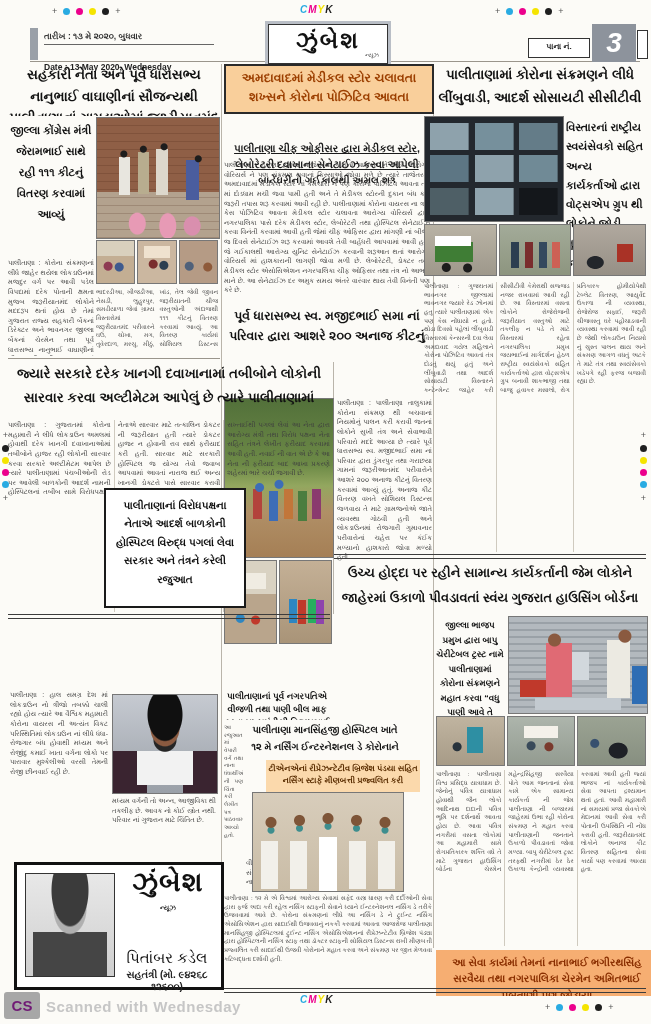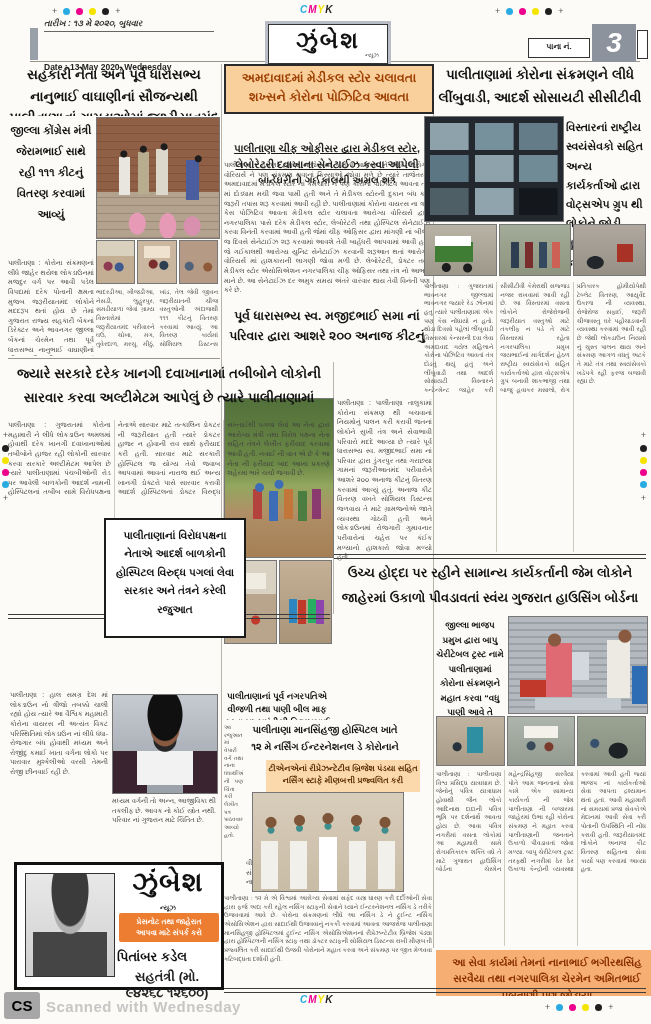--- a/index.html
+++ b/index.html
@@ -160,24 +160,24 @@
     radial-gradient(ellipse at 50% 16%,#3b3b3b 0 18px,transparent 19px),
     radial-gradient(ellipse at 50% 34%,#b0b0b0 0 16px,transparent 17px),
     linear-gradient(#454545,#454545),linear-gradient(180deg,#e8e8e8,#cfcfcf);
     background-position:0 0,0 0,50% 100%,0 0;background-size:auto,auto,74px 44px,auto;}
   
   .ad-box{border:3px solid #111;background:#fff;}
   .ad-mast{font-size:27px;font-weight:bold;color:#101010;letter-spacing:1px;line-height:1;}
   .ad-mast-sub{font-size:7px;font-weight:bold;color:#333;}
   .ad-contact{background:#ed7d31;color:#fff;font-size:7.5px;font-weight:bold;text-align:center;
               line-height:1.5;padding:3px 2px;border-radius:2px;}
-  .ad-name{font-size:13px;font-weight:bold;color:#111;}
-  .ad-role{font-size:13px;font-weight:bold;color:#222;text-align:center;}
-  
-  .cs-box{background:#a7a7a7;color:#000000;font-weight:bold;font-size:15px;display:flex;
+  .ad-name{font-size:15px;font-weight:normal;color:#111;text-align:center;}
+  .ad-role{font-size:10px;font-weight:bold;color:#222;text-align:center;}
+  
+  .cs-box{background:#a7a7a7;color:#701a75;font-weight:bold;font-size:15px;display:flex;
           align-items:center;justify-content:center;border-radius:3px;}
   .scanner-text{font-size:15px;font-weight:bold;color:#c6c6c6;letter-spacing:.5px;}
   .vmarks{display:flex;flex-direction:column;align-items:center;gap:5px;font-size:9px;color:#555;}
 </style>
 </head>
 <body>
 
 <div id="page">
 
   <div class="abs regdots" style="left:52px;top:6px;">
@@ -194,21 +194,21 @@
   <div class="abs regdots" style="left:495px;top:6px;">
     <span>+</span>
     <span class="dot d-c"></span>
     <span class="dot d-m"></span>
     <span class="dot d-y"></span>
     <span class="dot d-k"></span>
     <span>+</span>
   </div>
 
   <div class="abs graybar" style="left:30px;top:28px;width:8px;height:32px;"></div>
-  <div class="abs date-gu" style="left:44px;top:18px;font-style:italic;">તારીખ : ૧૩ મે ૨૦૨૦, બુધવાર</div>
+  <div class="abs date-gu" style="left:44px;top:31px;">તારીખ : ૧૩ મે ૨૦૨૦, બુધવાર</div>
   <div class="abs date-en" style="left:44px;top:46px;">Date : 13 May 2020, Wednesday</div>
   <div class="hrule" style="left:30px;top:61px;width:610px;"></div>
   <div class="abs masthead-box" style="left:268px;top:24px;width:118px;height:38px;">
     <span class="masthead-big">ઝુંબેશ</span>
     <span class="masthead-sub">ન્યૂઝ</span>
   </div>
   <div class="abs pagelabel" style="left:528px;top:38px;width:60px;height:15px;">પાના નં.</div>
   <div class="abs pagenum" style="left:592px;top:24px;width:44px;height:38px;">3</div>
   <div class="abs pageedge" style="left:637px;top:30px;width:9px;height:27px;"></div>
 
@@ -245,21 +245,21 @@
   <div class="abs headline txt" style="left:566px;top:118px;width:80px;height:152px;font-size:11px;line-height:1.75;text-align:left;">વિસ્તારનાં રાષ્ટ્રીય સ્વયંસેવકો સહિત અન્ય કાર્યકર્તાઓ દ્વારા વોટ્સએપ ગ્રુપ થી લોકોને જોડી મુશ્કેલીઓ દુર કરવાની પ્રયાસ</div>
   <div class="pstrip" style="left:424px;top:224px;width:222px;height:52px;">
     <div class="cell ph-van"></div>
     <div class="cell ph-crowd"></div>
     <div class="cell ph-road"></div>
   </div>
   <div class="abs body-xs cols3" style="left:424px;top:282px;width:222px;height:270px;">પાલીતાણા : ગુજરાતમાં ભાવનગર જીલ્લામાં ભાવનગર જ્યારે રેડ ઝોનમાં હતુ ત્યારે પાલીતાણામાં એક પણ કેસ નોંધાયો ન હતો. થોડા દિવસો પહેલાં લીંબુવાડી વિસ્તારમાં કેન્સરની દવા લેવા અમદાવાદ ગયેલ મહિલાને કોરોના પોઝિટિવ આવતાં તંત્ર દોડતું થયું હતું અને લીંબુવાડી તથા આદર્શ સોસાયટી વિસ્તારને કન્ટેન્મેન્ટ જાહેર કરી સીસીટીવી કેમેરાથી સજ્જડ નજર રાખવામાં આવી રહી છે. આ વિસ્તારમાં વસતા લોકોને રોજેરોજની જરૂરીયાત વસ્તુઓ માટે તકલીફ ન પડે તે માટે વિસ્તારમાં રહેતા નગરપાલિકા પ્રમુખ જયભાઈનાં માર્ગદર્શન હેઠળ રાષ્ટ્રીય સ્વયંસેવકો સહિત કાર્યકર્તાઓ દ્વારા વોટ્સએપ ગ્રુપ બનાવી શાકભાજી તથા બાજુ હવાકર મસાલો, રોગ પ્રતિકારક હોમીયોપેથી ટેબ્લેટ વિતરણ, આયુર્વેદ ઉકાળા ની વ્યવસ્થા, રોજેરોજ સફાઈ, જરૂરી ચીજવસ્તુ ઘરે પહોંચાડવાની વ્યવસ્થા કરવામાં આવી રહી છે જેથી લોકડાઉન નિયમો નું ચુસ્ત પાલન થાય અને સંક્રમણ આગળ વધતું અટકે તે માટે તંત્ર તથા સ્વયંસેવકો ખડેપગે રહી ફરજ બજાવી રહ્યા છે.</div>
 
   <div class="abs headline txt" style="left:8px;top:362px;width:322px;height:52px;font-size:13.5px;line-height:1.8;">જ્યારે સરકારે દરેક ખાનગી દવાખાનામાં તબીબોને લોકોની સારવાર કરવા અલ્ટીમેટમ આપેલું છે ત્યારે પાલીતાણામાં ઉલ્ટી ગંગા</div>
   <div class="abs body-sm cols3" style="left:8px;top:420px;width:322px;height:192px;">પાલીતાણા : ગુજરાતમાં કોરોના મહામારી ને લીધે લોકડાઉન અમલમાં હોવાથી દરેક ખાનગી દવાખાનાઓમાં તબીબોને હાજર રહી લોકોની સારવાર કરવા સરકારે અલ્ટીમેટમ આપેલ છે ત્યારે પાલીતાણામાં પંચબીઓની રોડ પર આવેલી બાળકોની આદર્શ નામની હોસ્પિટલનાં તબીબ સામે વિરોધપક્ષના નેતાએ સારવાર માટે તત્કાલિન ડોકટર ની જરૂરીયાત હતી ત્યારે ડોકટર હાજર ન હોવાની રાવ સાથે ફરીયાદ કરી હતી. સારવાર માટે સરકારી હોસ્પિટલ જ યોગ્ય તેવો જવાબ આપવામાં આવતાં નારાજ થઈ અન્ય ખાનગી ડોક્ટરો પાસે સારવાર કરાવી આદર્શ હોસ્પિટલનાં ડોક્ટર વિરુદ્ધ સખ્તાઈથી પગલાં લેવાં આ નેતા દ્વારા આરોગ્ય મંત્રી તથા વિરોધ પક્ષના નેતા સહિત તંત્રને લેખીત ફરીયાદ કરવામાં આવી હતી. નવાઈ ની વાત એ છે કે આ નેતા ની ફરીયાદ બાદ આખા પ્રકરણે શહેરમાં ભારે ચર્ચા જગાવી છે.</div>
-  <div class="abs inner-box" style="left:104px;top:518px;width:130px;height:104px;">પાલીતાણાનાં વિરોધપક્ષના નેતાએ આદર્શ બાળકોની હોસ્પિટલ વિરુદ્ધ પગલાં લેવા સરકાર અને તંત્રને કરેલી રજુઆત</div>
+  <div class="abs inner-box" style="left:104px;top:488px;width:130px;height:104px;">પાલીતાણાનાં વિરોધપક્ષના નેતાએ આદર્શ બાળકોની હોસ્પિટલ વિરુદ્ધ પગલાં લેવા સરકાર અને તંત્રને કરેલી રજુઆત</div>
   <div class="dline" style="left:8px;top:614px;width:322px;"></div>
 
   <div class="abs body-sm" style="left:10px;top:690px;width:98px;height:166px;">પાલીતાણા : હાલ સમગ્ર દેશ માં લોકડાઉન નો ત્રીજો તબક્કો ચાલી રહ્યો હોય ત્યારે આ વૈશ્વિક મહામારી કોરોના વાયરસ ની અત્યંત વિકટ પરિસ્થિતિમાં લોકડાઉન નાં લીધે ધંધા-રોજગાર બંધ હોવાથી મધ્યમ અને રોજીંદુ કમાઈ ખાતા વર્ગના લોકો પર પારાવાર મુશ્કેલીઓ વરસી તેમની રોજી છીનવાઈ રહી છે.</div>
   <div class="photo ph-portrait" style="left:112px;top:694px;width:104px;height:98px;"></div>
   <div class="abs body-sm" style="left:112px;top:796px;width:104px;height:60px;">મધ્યમ વર્ગની તો અન્ન, આજીવિકા થી તકલીફ છે. આવક નો કોઈ સ્ત્રોત નથી. પરિવાર નાં ગુજરાન માટે ચિંતિત છે.</div>
   <div class="abs headline txt" style="left:224px;top:690px;width:106px;height:30px;font-size:8.8px;line-height:1.5;">પાલીતાણાનાં પૂર્વ નગરપતિએ વીજળી તથા પાણી બીલ માફ કરવા મુખ્યમંત્રીશ્રી વિજયભાઈ ને અનુરોધ</div>
   <div class="abs body-sm" style="left:246px;top:858px;width:84px;height:30px;">વીજળી માફ કરી સરકાર સંવેદનશીલતા દાખવે અને નાગરિકો અમર્યાદિત બીલ ભરવા સક્ષમ નથી તેથી અમુક મુદત સુધી ના બીલો માફ કરવા સહાનુભૂતિપૂર્વક વિચારણા કરી ગુજરાત ની પ્રજાહિત માં ઝડપી નિર્ણય લેવા પાલીતાણા નાં પૂર્વ નગરપતિ દ્વારા મુખ્યમંત્રીશ્રી ને રજુઆત કરવામાં આવી છે.</div>
   <div class="abs body-xs" style="left:224px;top:724px;width:19px;height:136px;font-size:5.5px;">આ રજુઆત માં વેપારી વર્ગ તથા નાના ધંધાર્થીઓ ની પણ ચિંતા કરી લેખીત પત્ર પાઠવવામાં આવ્યો હતો.</div>
 
   <div class="abs headline txt" style="left:246px;top:722px;width:158px;height:34px;font-size:9.8px;line-height:1.7;">પાલીતાણા માનસિંહજી હોસ્પિટલ ખાતે ૧૨ મે નર્સિંગ ઈન્ટરનેશનલ ડે કોરોનાને મહાત કરવા ઉજવાયો</div>
@@ -278,24 +278,20 @@
   </div>
   <div class="abs body-xs cols3" style="left:436px;top:770px;width:210px;height:176px;">પાલીતાણા : પાલીતાણા વિશ્વ પ્રસિદ્ધ યાત્રાધામ છે. જેનોનું પવિત્ર યાત્રાધામ હોવાથી જૈન લોકો આદિનાથ દાદાની પવિત્ર ભૂમિ પર દર્શનાર્થે આવતા હોય છે. આવા પવિત્ર નગરીમાં વસતા લોકોમાં આ મહામારી સામે રોગપ્રતિકારક શક્તિ વધે તે માટે ગુજરાત હાઉસિંગ બોર્ડના ચેરમેન મહેન્દ્રસિંહજી સરવૈયા પોતે આમ જનતાનાં સેવા કામે એક સામાન્ય કાર્યકર્તા ની જેમ પાલીતાણા ની બજારમાં જાહેરમાં ઉભા રહી કોરોના સંક્રમણ ને મહાત કરવા પાલીતાણાની જનતાને ઉકાળો પીવડાવતાં જોવા મળ્યા. બાપુ ચેરીટેબલ ટ્રસ્ટ તરફથી નગરીમાં ઠેર ઠેર ઉકાળા કેન્દ્રોની વ્યવસ્થા કરવામાં આવી હતી જ્યાં ભાજપ નાં કાર્યકર્તાઓ સેવા આપતા દ્રશ્યમાન થતાં હતાં. આવી મહામારી નાં સમયમાં પ્રજા સેવકોએ મેદાનમાં આવી સેવા કરી પોતાની ઉપસ્થિતિ ની નોંધ કરાવી હતી. જરૂરીયાતમંદ લોકોને અનાજ કીટ વિતરણ સહિતના સેવા કાર્યો પણ કરવામાં આવ્યા હતા.</div>
   <div class="abs hl-orange" style="left:436px;top:950px;width:210px;height:38px;">આ સેવા કાર્યમાં તેમનાં નાનાભાઈ ભગીરથસિંહ સરવૈયા તથા નગરપાલિકા ચેરમેન અમિતભાઈ પ્રબતાણી પણ જોડાયા</div>
 
   <div class="abs ad-box" style="left:14px;top:862px;width:204px;height:122px;">
     <div class="photo ph-adface" style="left:8px;top:8px;width:88px;height:102px;border:1px solid #333;"></div>
     <div class="abs" style="left:102px;top:4px;width:98px;text-align:center;">
       <span class="ad-mast">ઝુંબેશ</span><br>
       <span class="ad-mast-sub">ન્યૂઝ</span>
     </div>
-    <div class="abs ad-contact" style="left:102px;top:48px;width:96px;">
-      <span>પ્રેસનોટ તથા જાહેરાત</span><br>
-      <span>આપવા માટે સંપર્ક કરો</span>
-    </div>
     <div class="abs ad-name" style="left:100px;top:84px;width:100px;">પિતાંબર કડેલ</div>
     <div class="abs ad-role" style="left:98px;top:104px;width:104px;">સહતંત્રી (મો. ૯૪૨૬૮ ૧૨૬૦૦)</div>
   </div>
 
   <div class="dline" style="left:224px;top:988px;width:422px;"></div>
   <div class="abs cmyk" style="left:300px;top:994px;">
     <span class="c">C</span><span class="m">M</span><span class="y">Y</span><span class="k">K</span>
   </div>
   <div class="abs regdots" style="left:545px;top:1002px;">
     <span>+</span>

